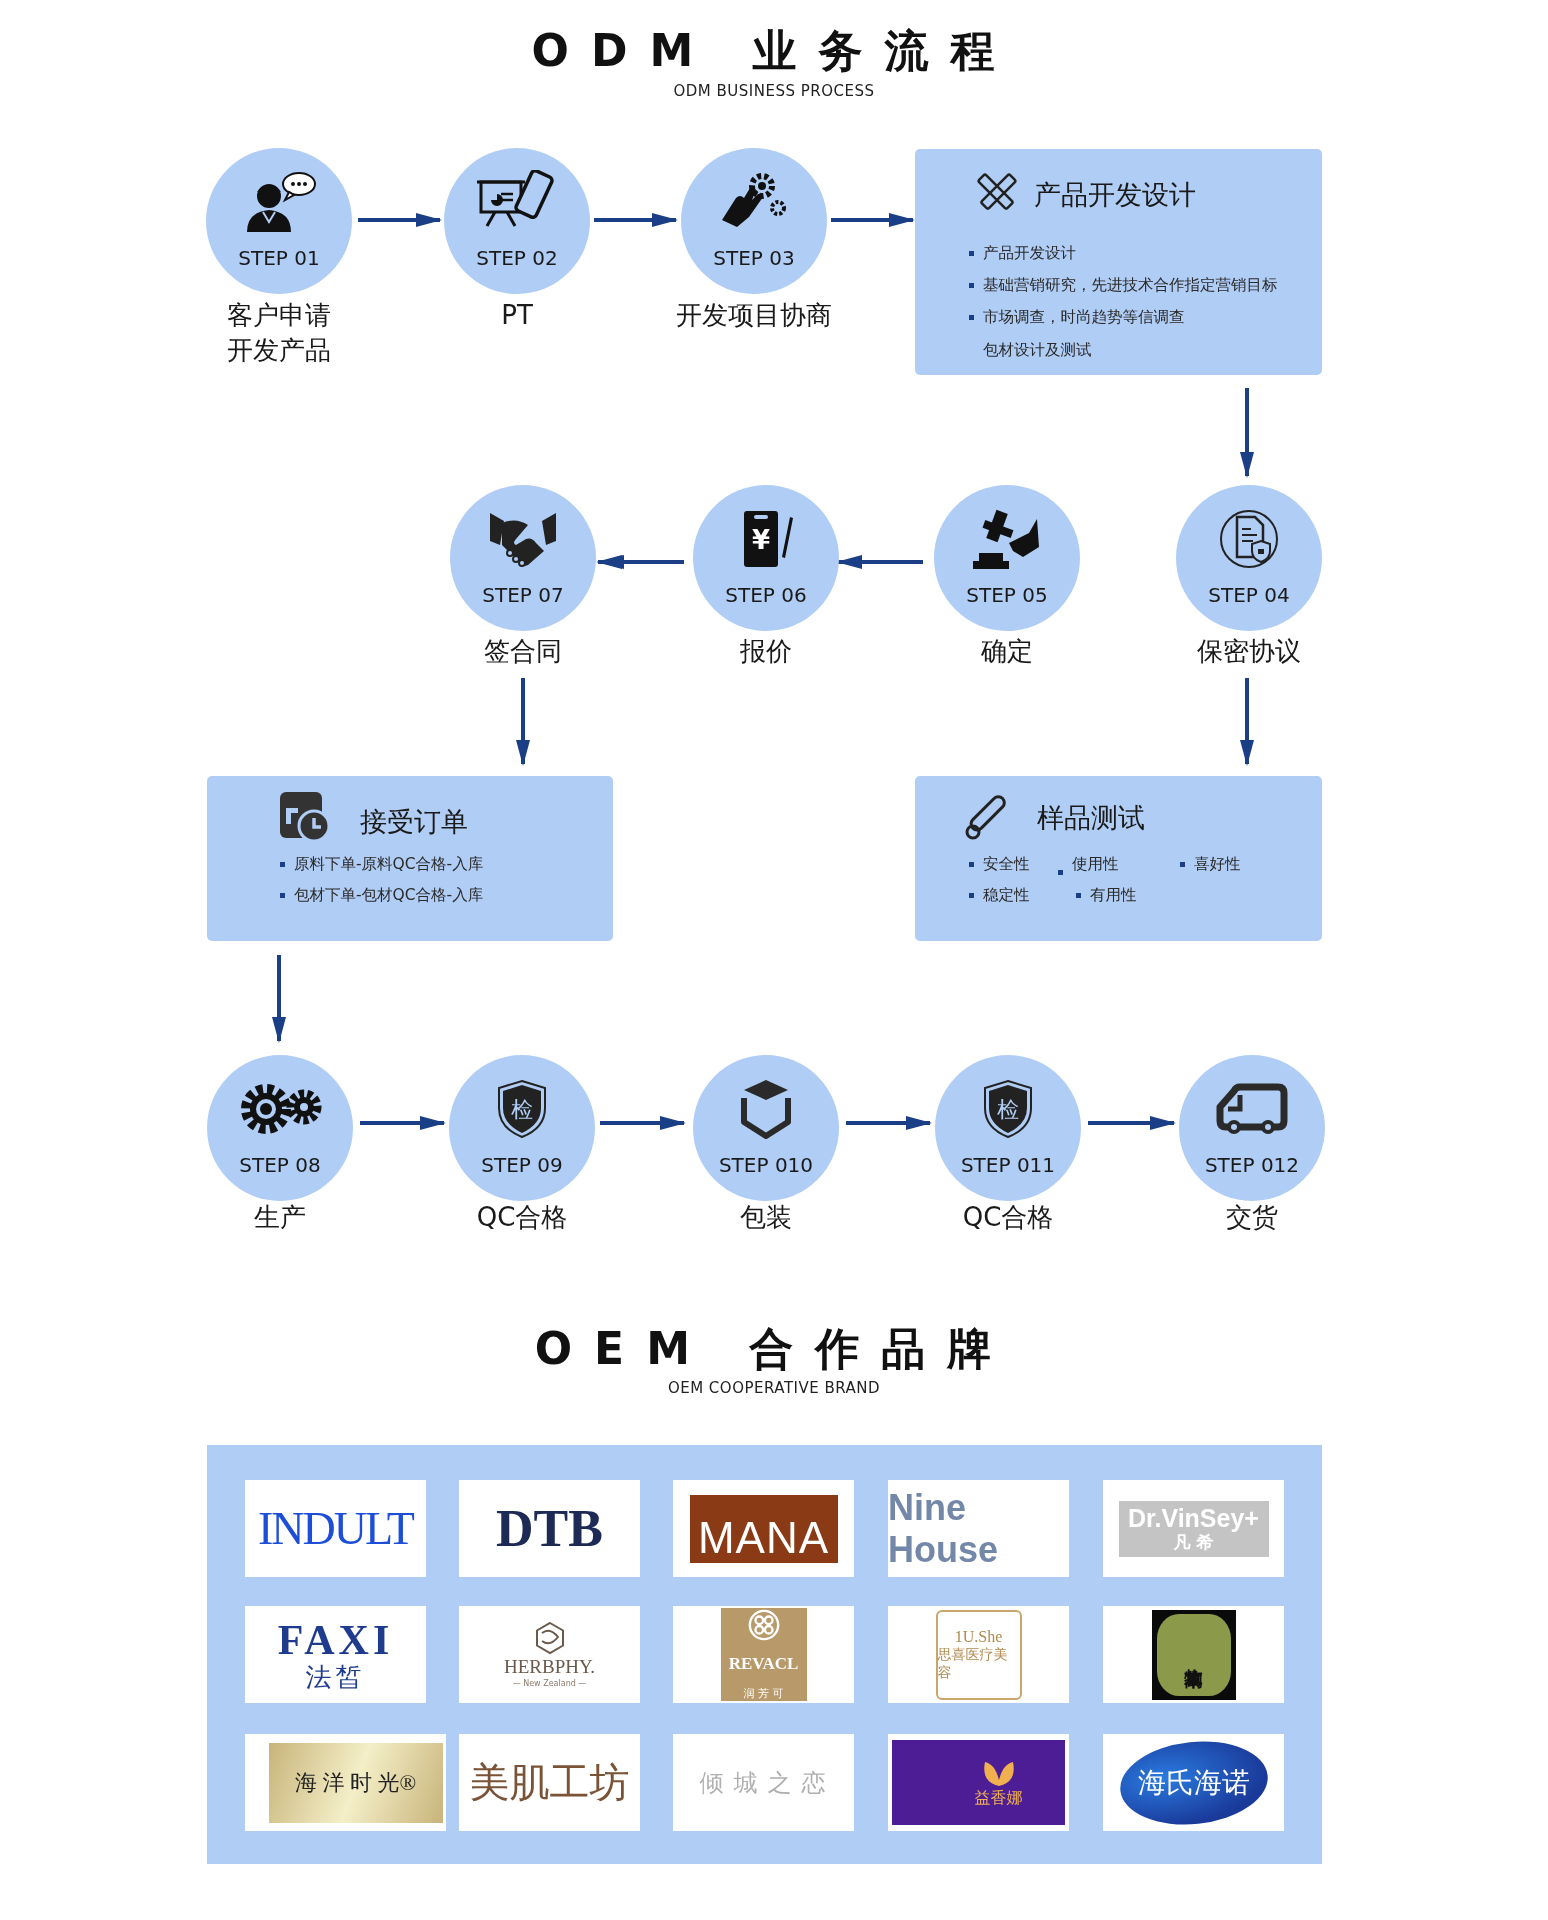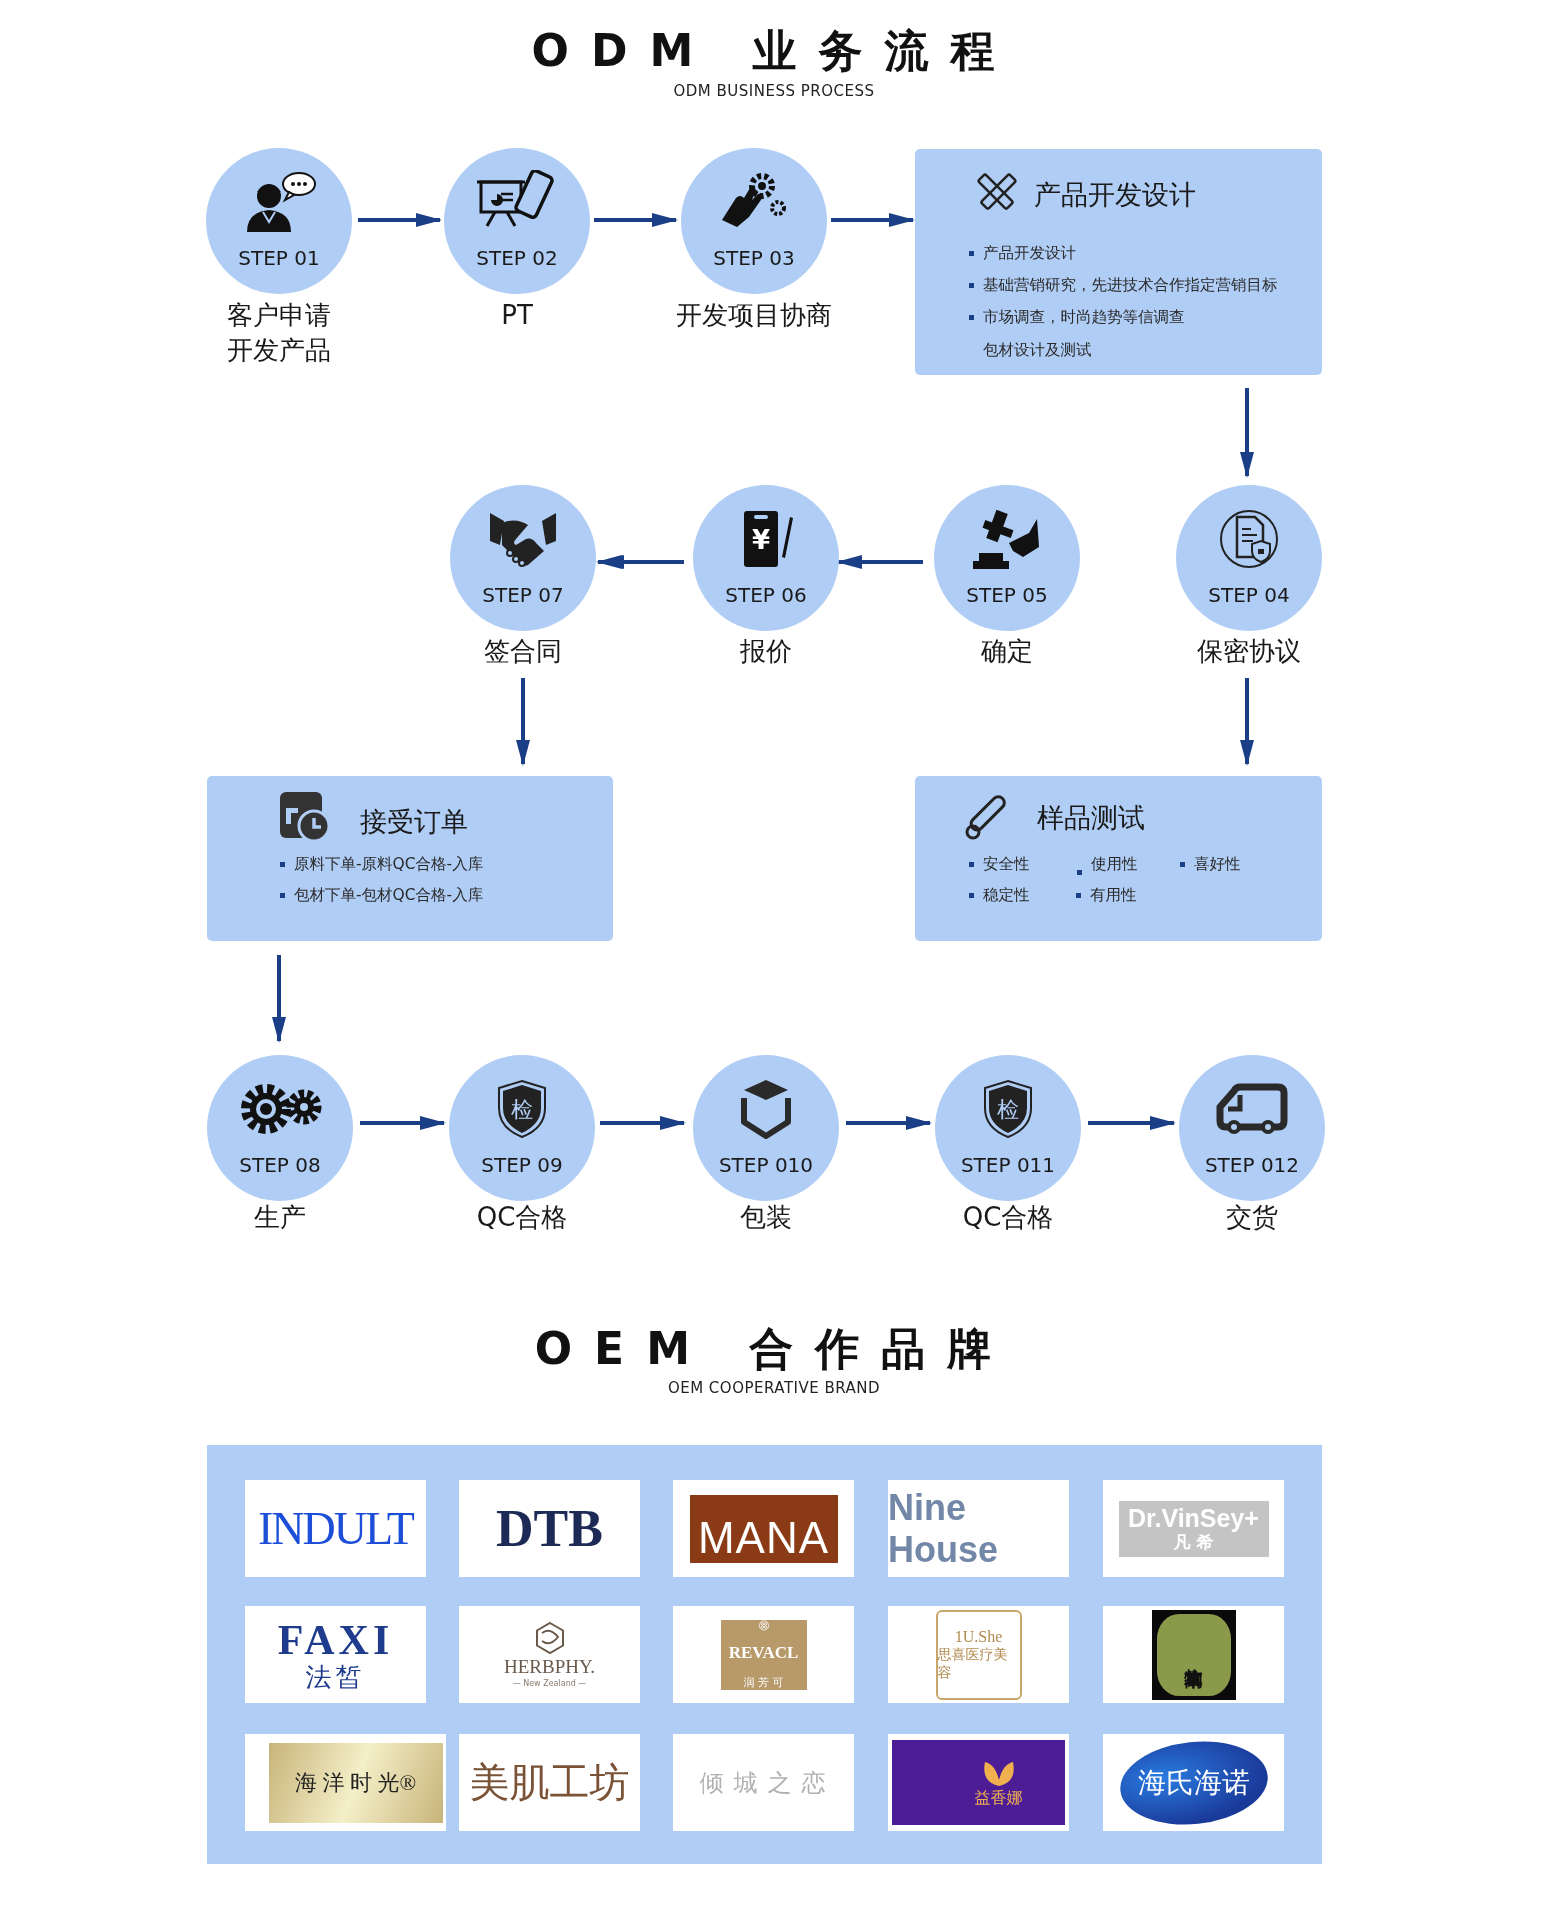--- a/index.html
+++ b/index.html
@@ -213,21 +213,21 @@
     <svg width="46" height="46" viewBox="0 0 46 46">
         <rect x="16" y="-2" width="12" height="42" rx="6" transform="rotate(45 22 20)" fill="none" stroke="#222" stroke-width="3"></rect>
         <circle cx="8" cy="38" r="6" fill="none" stroke="#222" stroke-width="3"></circle>
       </svg>
   </div>
   <div class="abs box-title" style="left:122px;top:24px;">样品测试</div>
   <div class="abs bullet" style="left:54px;top:78px;">
       <span class="dot"></span>
       <span>安全性</span>
     </div>
-  <div class="abs bullet" style="left:162px;top:78px;align-items:flex-end;">
+  <div class="abs bullet" style="left:143px;top:78px;align-items:flex-end;">
       <span class="dot"></span>
       <span>使用性</span>
     </div>
   <div class="abs bullet" style="left:265px;top:78px;">
       <span class="dot"></span>
       <span>喜好性</span>
     </div>
   <div class="abs bullet" style="left:54px;top:109px;">
       <span class="dot"></span>
       <span>稳定性</span>
@@ -352,21 +352,21 @@
 </div>
 <div class="abs tile" style="left:459px;top:1606px;flex-direction:column;">
   <svg width="34" height="34" viewBox="0 0 34 34">
       <path d="M17 2 l13 7.5 v15 l-13 7.5 l-13 -7.5 v-15z" fill="none" stroke="#6a5a4c" stroke-width="2"></path>
       <path d="M9 12 q8 -6 16 4 q-8 10 -16 4" fill="none" stroke="#6a5a4c" stroke-width="2"></path>
     </svg>
   <span style="font-family:'Liberation Serif',serif;font-size:19px;color:#6a5a4c;line-height:24px;">HERBPHY.</span>
   <span style="font-size:8px;color:#8a7a6c;">— New Zealand —</span>
 </div>
 <div class="abs tile" style="left:673px;top:1606px;">
-  <div style="width:86px;height:70px;background:#b89a6a;display:flex;flex-direction:column;align-items:center;justify-content:center;gap:12px;">
+  <div style="width:86px;height:93px;background:#b89a6a;display:flex;flex-direction:column;align-items:center;justify-content:center;gap:12px;">
     <svg width="36" height="36" viewBox="0 0 36 36">
         <circle cx="18" cy="18" r="15" fill="none" stroke="#fff" stroke-width="2.5"></circle>
         <circle cx="13" cy="13" r="4" fill="none" stroke="#fff" stroke-width="2.5"></circle>
         <circle cx="23" cy="13" r="4" fill="none" stroke="#fff" stroke-width="2.5"></circle>
         <circle cx="13" cy="23" r="4" fill="none" stroke="#fff" stroke-width="2.5"></circle>
         <circle cx="23" cy="23" r="4" fill="none" stroke="#fff" stroke-width="2.5"></circle>
       </svg>
     <span style="font-family:'Liberation Serif',serif;font-size:17px;font-weight:bold;color:#fff;line-height:20px;">REVACL</span>
     <span style="font-size:11px;color:#fff;">润 芳 可</span>
   </div>

